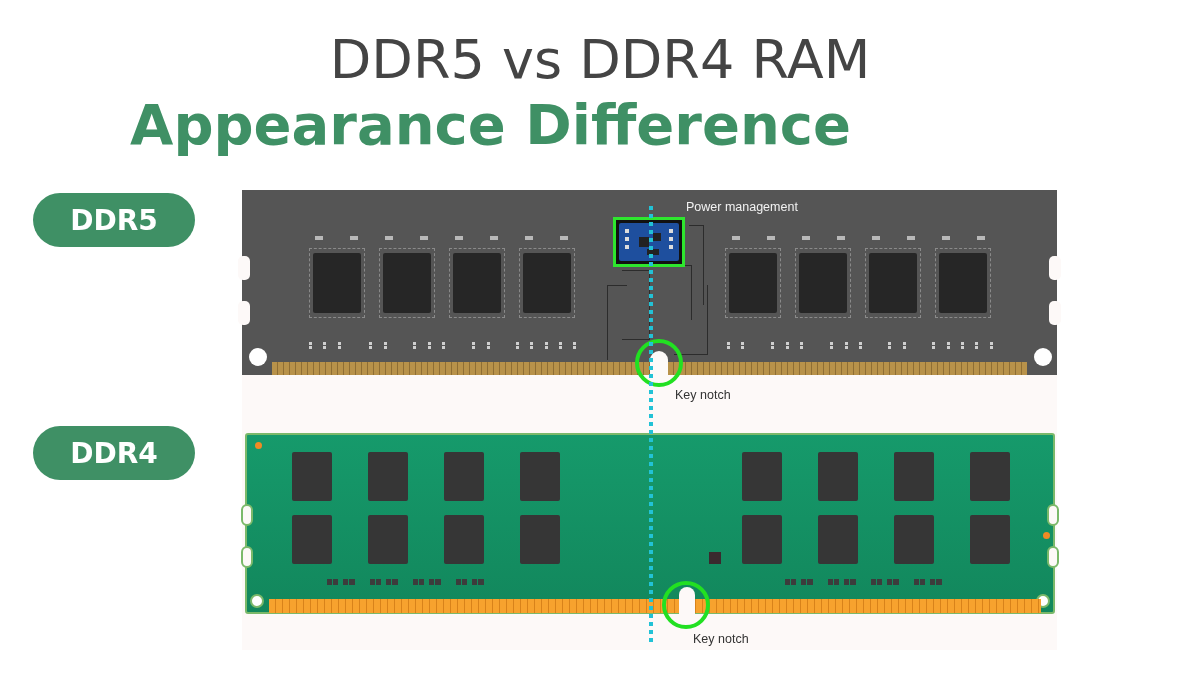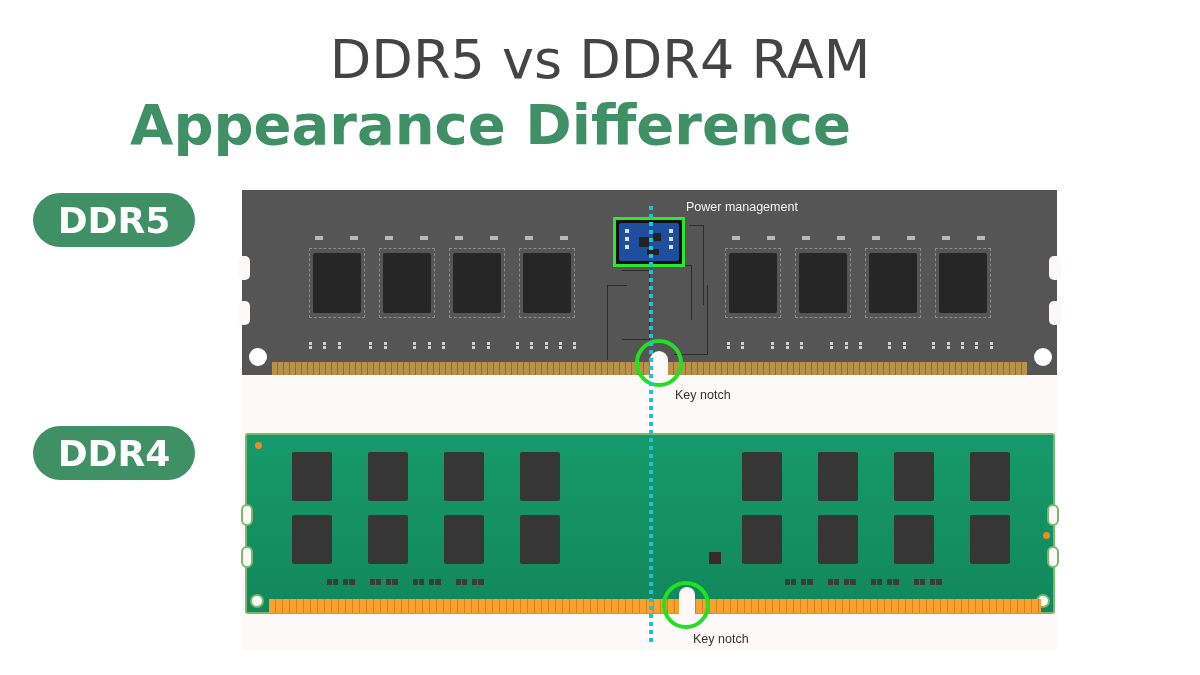--- a/index.html
+++ b/index.html
@@ -12,21 +12,21 @@
     font-family: "DejaVu Sans", sans-serif;
   }
   .title-2 {
     position: absolute; left: 0; top: 92px; width: 981px; text-align: center;
     font-size: 56px; font-weight: 700; color: #3f9065; letter-spacing: 0px;
     font-family: "DejaVu Sans", sans-serif;
   }
 
   .pill {
     position: absolute; width: 162px; height: 54px; border-radius: 27px;
-    background: #3f9065; color: #ffffff; font-size: 36px; font-weight: 700;
+    background: #3f9065; color: #ffffff; font-size: 28px; font-weight: 700;
     display: flex; align-items: center; justify-content: center;
     font-family: "DejaVu Sans", sans-serif;
   }
   .pill-ddr5 { left: 33px; top: 193px; }
   .pill-ddr4 { left: 33px; top: 426px; }
 
   .canvas {
     position: absolute; left: 242px; top: 190px; width: 815px; height: 460px;
     background: #fdf9f8;
   }

